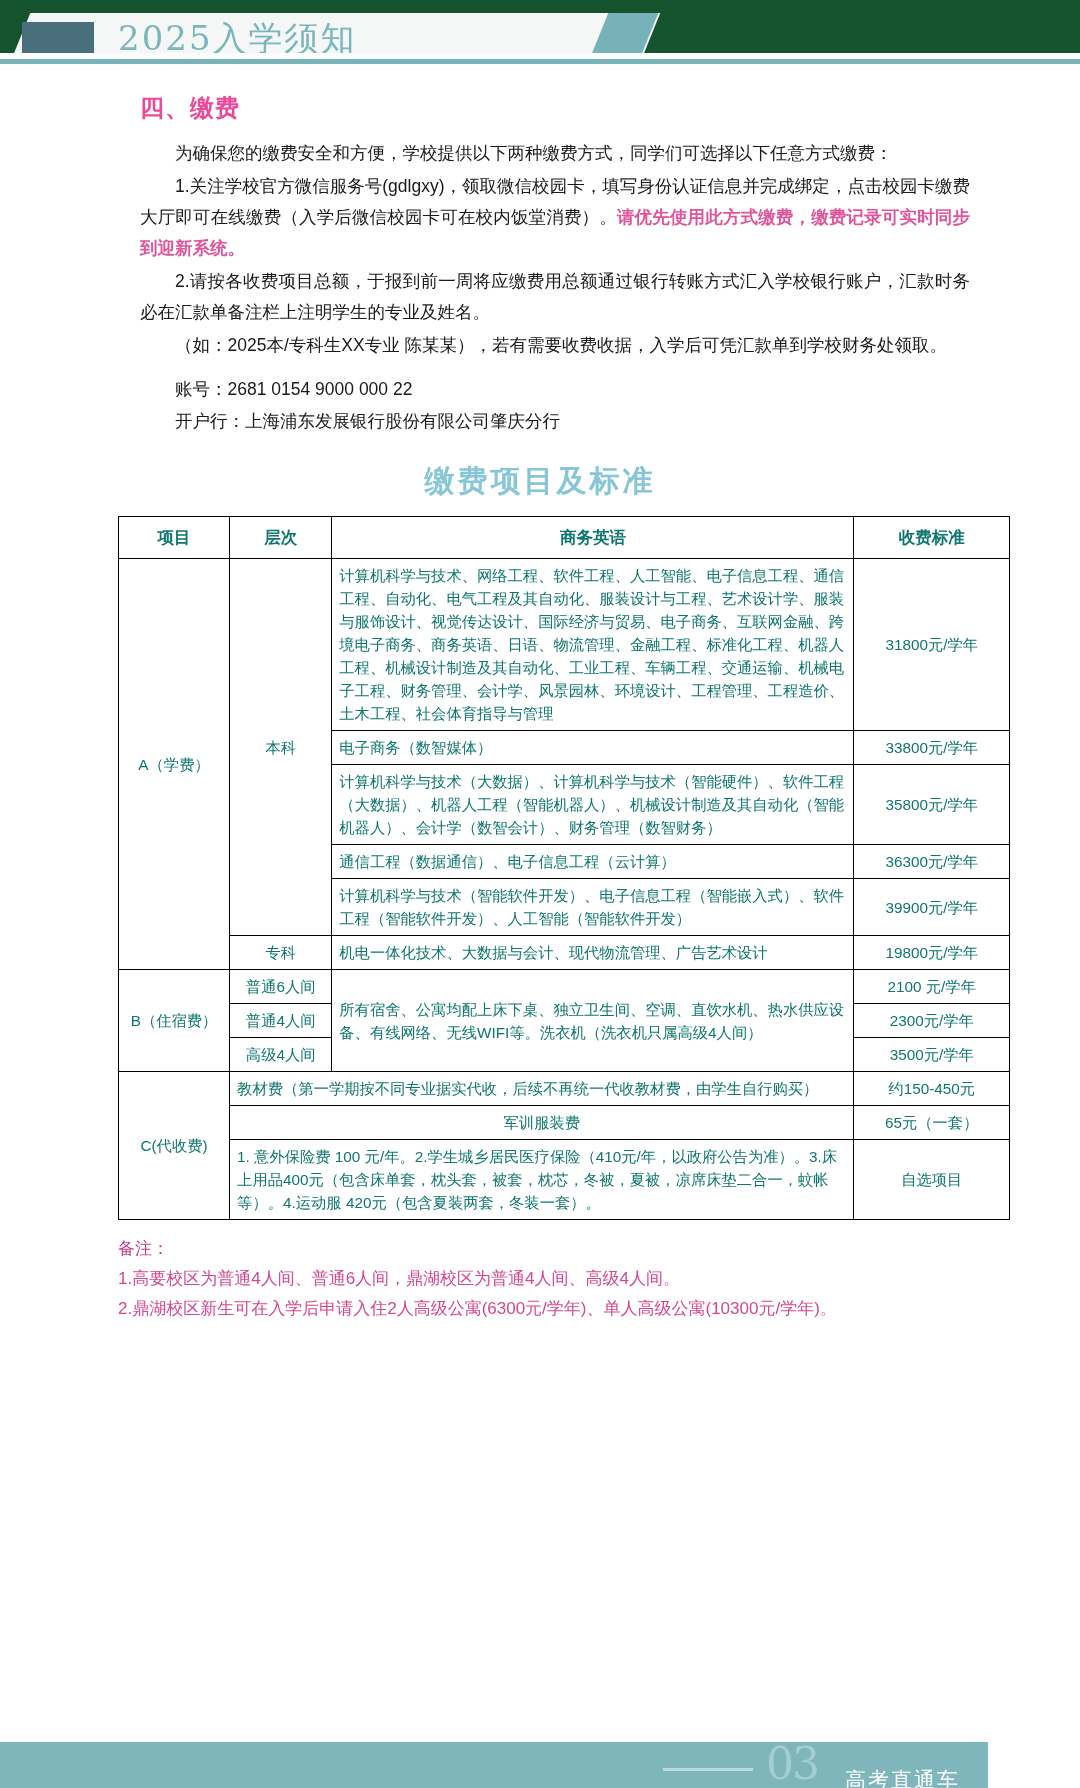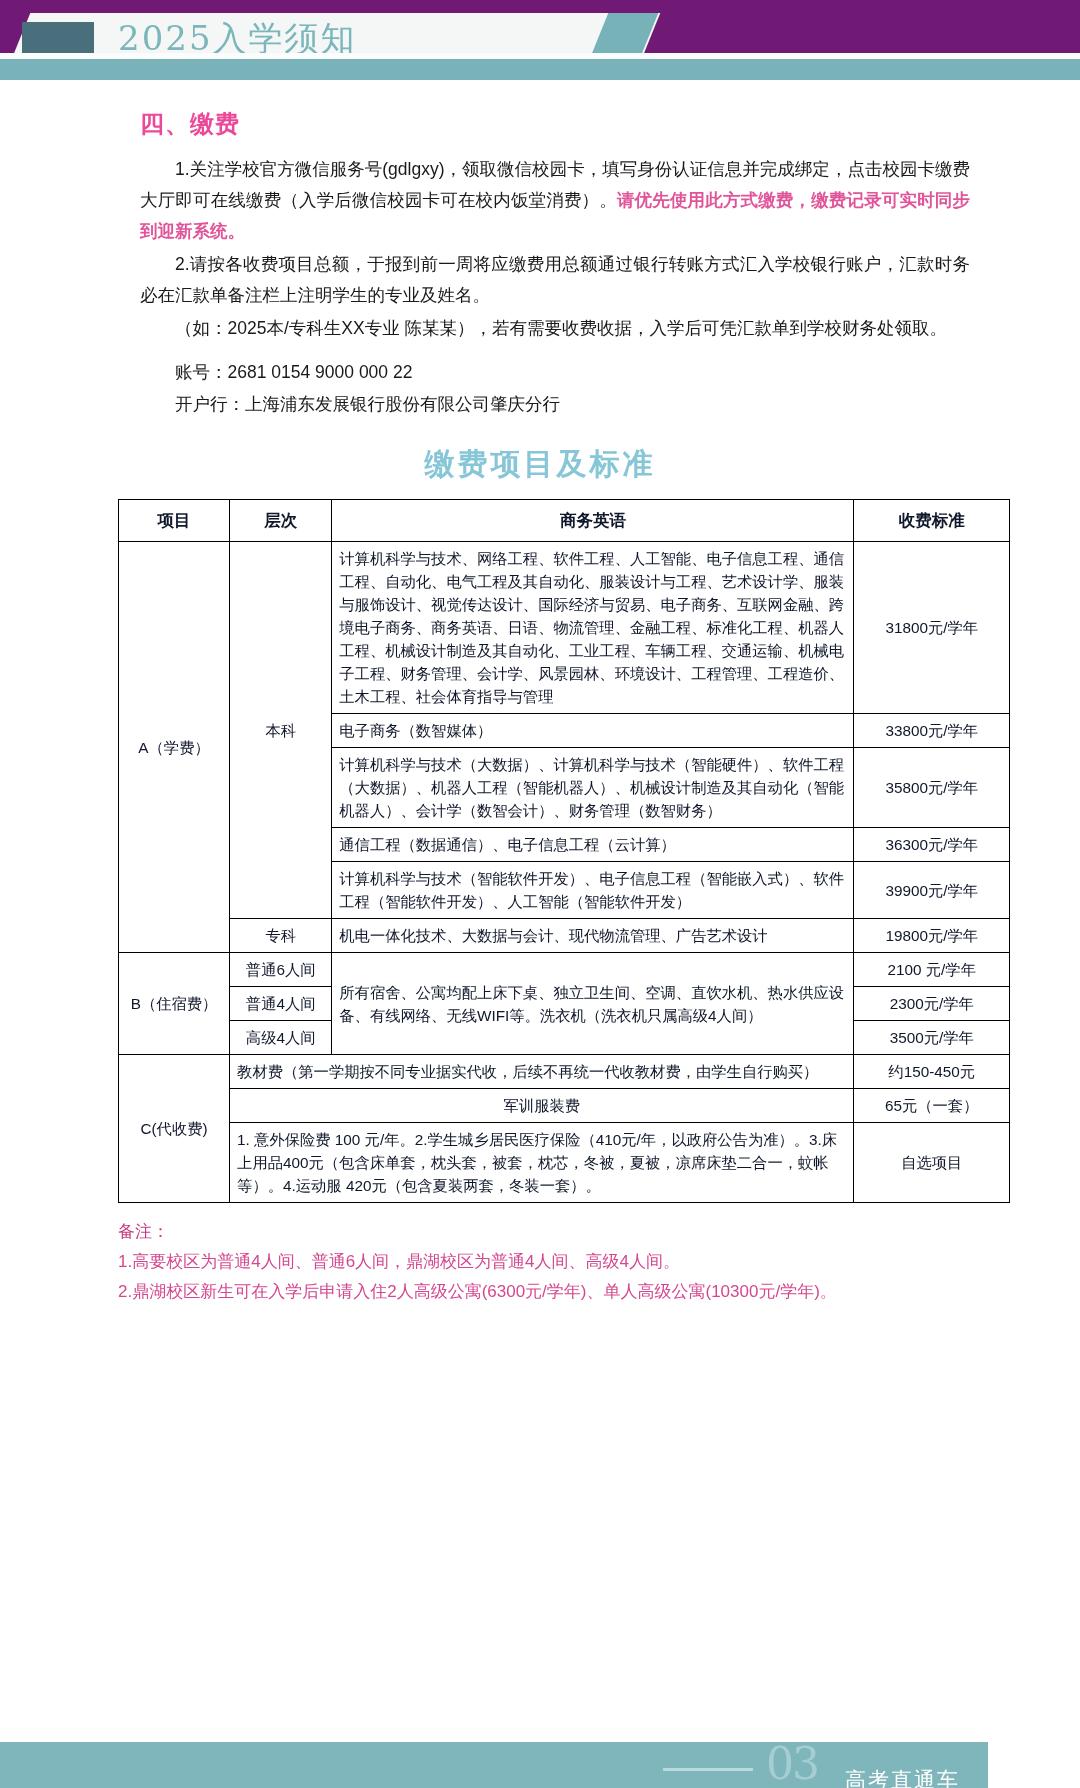--- a/index.html
+++ b/index.html
@@ -9,22 +9,22 @@
     background: #ffffff;
     font-family: "Liberation Sans", "DejaVu Sans", sans-serif;
     overflow: hidden;
     position: relative;
   }
 
   
   .header {
     position: relative;
     width: 1080px;
-    height: 80px;
-    background: #701a75;
+    height: 64px;
+    background: #14532d;
     overflow: hidden;
   }
   .header-white-band {
     position: absolute;
     left: 22px;
     top: 13px;
     width: 630px;
     height: 41px;
     background: #f4f7f6;
     transform: skewX(-22deg);
@@ -122,21 +122,21 @@
   .fee-table-wrap { padding: 0 70px 0 118px; }
   table.fee {
     border-collapse: collapse;
     width: 892px;
     table-layout: fixed;
   }
   table.fee td, table.fee th {
     border: 1.6px solid #000;
     font-size: 15.3px;
     line-height: 23px;
-    color: #0f172a;
+    color: #0f766e;
     padding: 5px 7px;
     vertical-align: middle;
     font-weight: normal;
   }
   table.fee th {
     text-align: center;
     font-weight: bold;
     font-size: 16.5px;
     height: 42px;
   }
@@ -206,20 +206,21 @@
   <div class="header-title">2025入学须知</div>
   <div class="header-bottom-rule"></div>
   <div class="header-bottom-band"></div>
 </div>
 
 <div class="page">
 
   <div class="content">
     <div class="sec-title">四、缴费</div>
 
+    <p class="para">为确保您的缴费安全和方便，学校提供以下两种缴费方式，同学们可选择以下任意方式缴费：</p>
 
     <p class="para"><span>1.关注学校官方微信服务号(gdlgxy)，领取微信校园卡，填写身份认证信息并完成绑定，点击校园卡缴费大厅即可在线缴费（入学后微信校园卡可在校内饭堂消费）。</span><span class="hl">请优先使用此方式缴费，缴费记录可实时同步到迎新系统。</span></p>
 
     <p class="para">2.请按各收费项目总额，于报到前一周将应缴费用总额通过银行转账方式汇入学校银行账户，汇款时务必在汇款单备注栏上注明学生的专业及姓名。</p>
 
     <p class="para">（如：2025本/专科生XX专业 陈某某），若有需要收费收据，入学后可凭汇款单到学校财务处领取。</p>
 
     <div class="bank-group">
       <div class="bankline"><span>账号：</span><span>2681 0154 9000 000 22</span></div>
       <div class="bankline"><span>开户行：</span><span>上海浦东发展银行股份有限公司肇庆分行</span></div>

